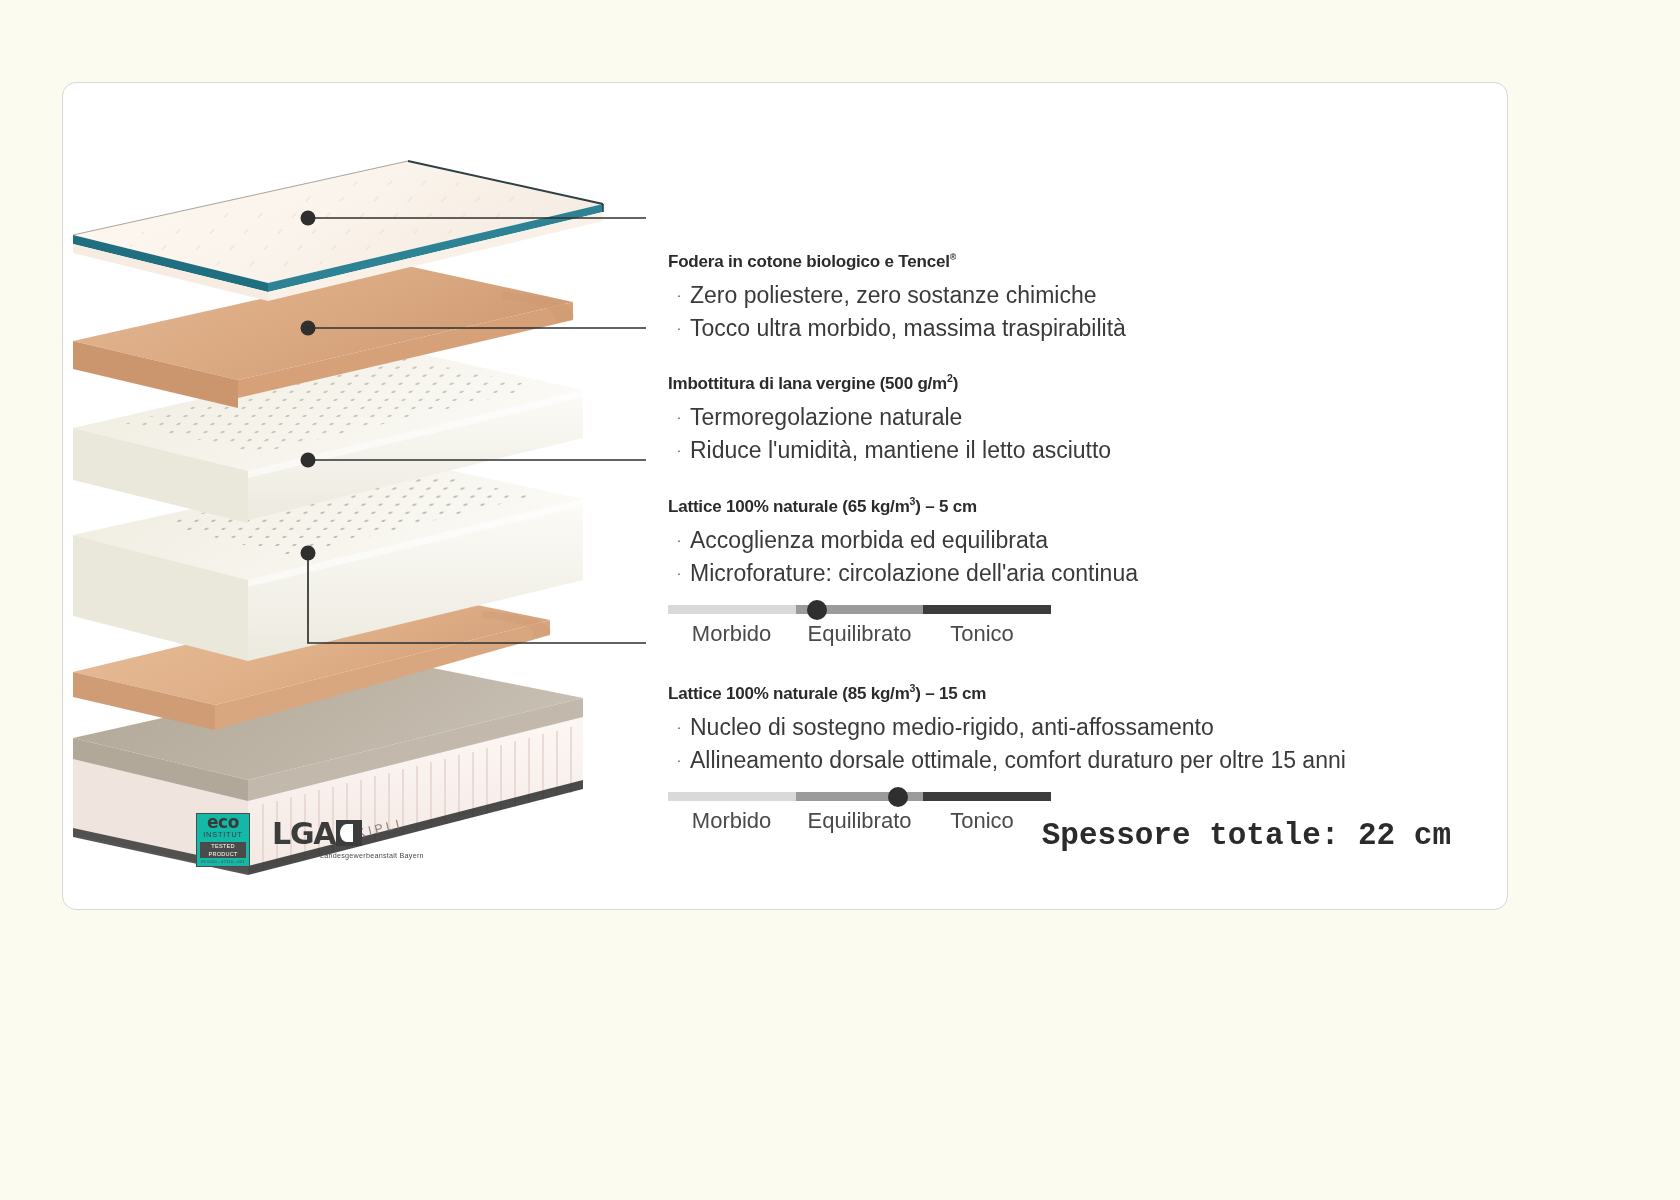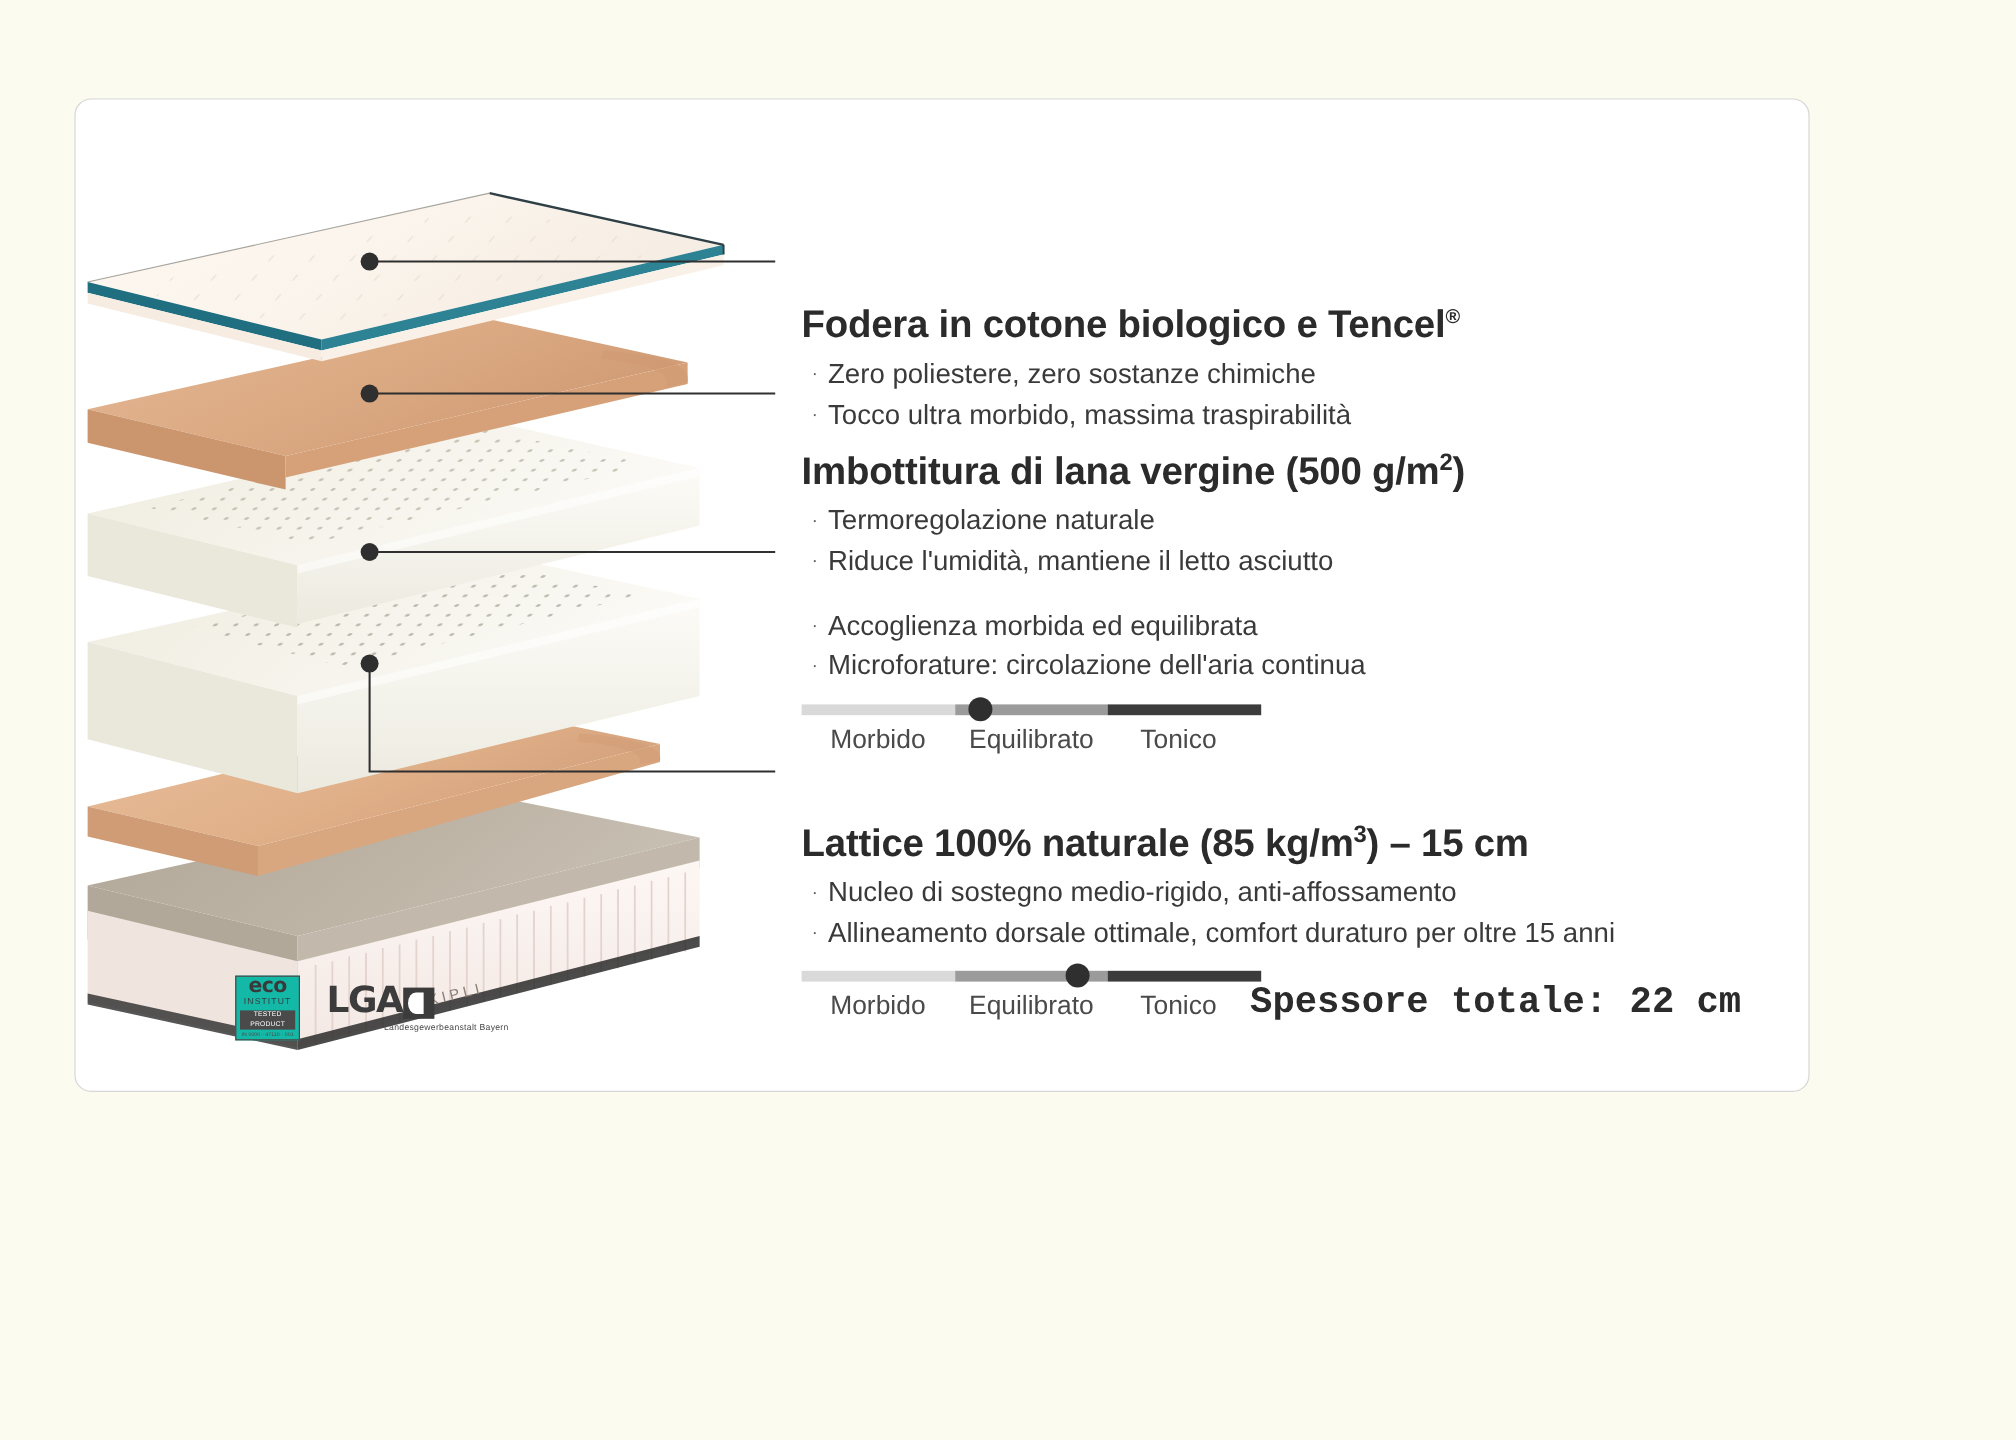--- a/index.html
+++ b/index.html
@@ -47,21 +47,21 @@
     height: 790px;
   }
 
   .block { position: absolute; left: 0; width: 830px; }
   .block-1 { top: 150px; }
   .block-2 { top: 272px; }
   .block-3 { top: 395px; }
   .block-4 { top: 582px; }
 
   .heading {
-    font-size: 32px;
+    font-size: 17px;
     font-weight: bold;
     color: #2b2b2b;
     letter-spacing: -0.2px;
     line-height: 1.1;
     white-space: nowrap;
   }
   .heading sup { font-size: 0.62em; vertical-align: super; line-height: 0; }
   .heading .reg { font-size: 0.52em; vertical-align: super; line-height: 0; }
 
   .bullets { margin-top: 7px; }
@@ -176,21 +176,21 @@
   }
   .eco-logo .eco-code {
     font-size: 4.3px;
     letter-spacing: 0.1px;
     color: #4a4a4a;
     line-height: 1.5;
     margin-top: 1px;
   }
 
   .lga-logo { display: flex; flex-direction: column; }
-  .lga-top { display: flex; align-items: flex-end; }
+  .lga-top { display: flex; align-items: flex-start; }
   .lga-word {
     font-size: 30px;
     font-weight: bold;
     color: #3c3c3c;
     letter-spacing: -1.2px;
     line-height: 0.95;
     font-family: "DejaVu Sans", sans-serif;
   }
   .lga-mark {
     width: 26px;
@@ -409,20 +409,21 @@
           <span>Termoregolazione naturale</span>
         </div>
         <div class="bullet">
           <span class="dot">·</span>
           <span>Riduce l'umidità, mantiene il letto asciutto</span>
         </div>
       </div>
     </div>
 
     <div class="block block-3">
+      <div class="heading"><span>Lattice 100% naturale (65 kg/m</span><sup>3</sup><span>) – 5 cm</span></div>
       <div class="bullets">
         <div class="bullet">
           <span class="dot">·</span>
           <span>Accoglienza morbida ed equilibrata</span>
         </div>
         <div class="bullet">
           <span class="dot">·</span>
           <span>Microforature: circolazione dell'aria continua</span>
         </div>
       </div>

